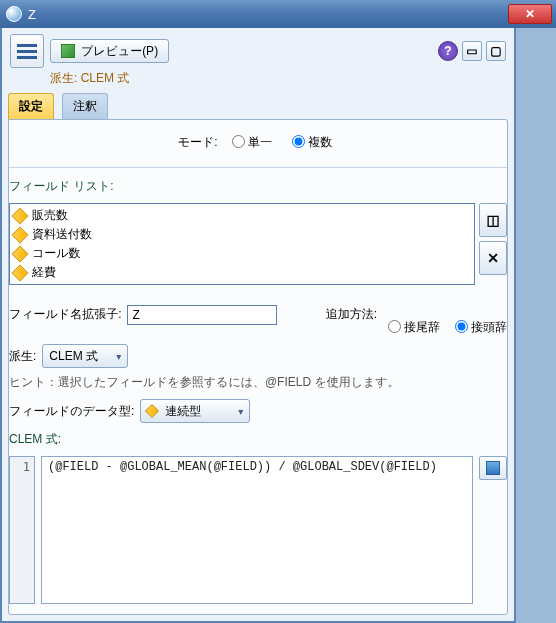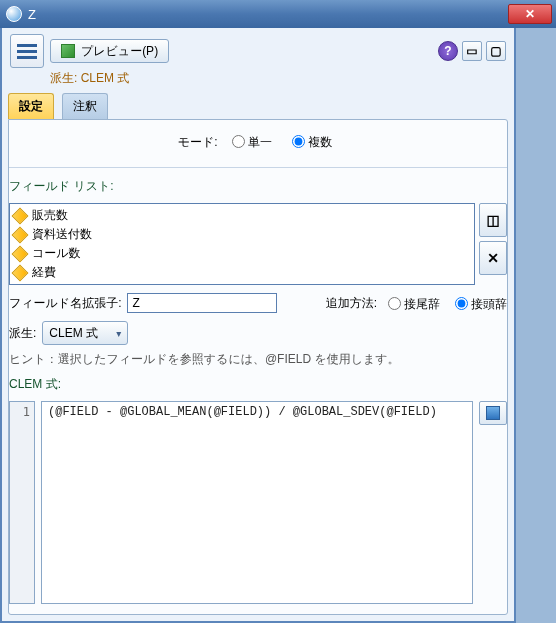--- a/index.html
+++ b/index.html
@@ -177,21 +177,21 @@
     position:relative;
     cursor:pointer;
     min-width: 86px;
   }
   .select::after{
     content:"▾"; position:absolute; right:6px; color:#41608a; font-size:10px;
   }
   .select .ficon2 { width:10px;height:10px; background: linear-gradient(45deg,#ffd24d,#ffb200); transform: rotate(45deg); border:1px solid #d19700; margin-right:4px;}
   .select.wide { min-width: 110px;}
   .hint { color:#555; font-size:12px;}
-  .radio-group { display:inline-flex; align-items:center; gap:10px;}
+  .radio-group { display:inline-flex; align-items:center; gap:10px;margin-top:24px;}
   .radio-group label input { vertical-align:-2px; margin-right:3px;}
   .expr-area {
     display:flex; gap:6px; flex:1; min-height:0;
   }
   .gutter {
     width:26px; border:1px solid #8aa7c7; background:#eef2f7;
     padding:3px 4px; color:#666; text-align:right; font-family: monospace;
   }
   .code {
     flex:1; border:1px solid #8aa7c7; background:#fff;
@@ -300,20 +300,27 @@
     </div>
 
     <div class="formrow">
       <span>派生:</span>
       <span class="select">
           <span>CLEM 式</span>
         </span>
       <span class="hint">ヒント：選択したフィールドを参照するには、@FIELD を使用します。</span>
     </div>
 
+    <div class="formrow">
+      <span>フィールドのデータ型:</span>
+      <span class="select wide">
+        <span class="ficon2"></span>
+        <span>連続型</span>
+      </span>
+    </div>
 
     <div class="section-label">CLEM 式:</div>
     <div class="expr-area">
       <div class="gutter">1</div>
       <div class="code">(@FIELD - @GLOBAL_MEAN(@FIELD)) / @GLOBAL_SDEV(@FIELD)</div>
       <div class="expr-side">
         <div class="tool-btn">
             <span class="calc-icon"></span>
           </div>
       </div>

